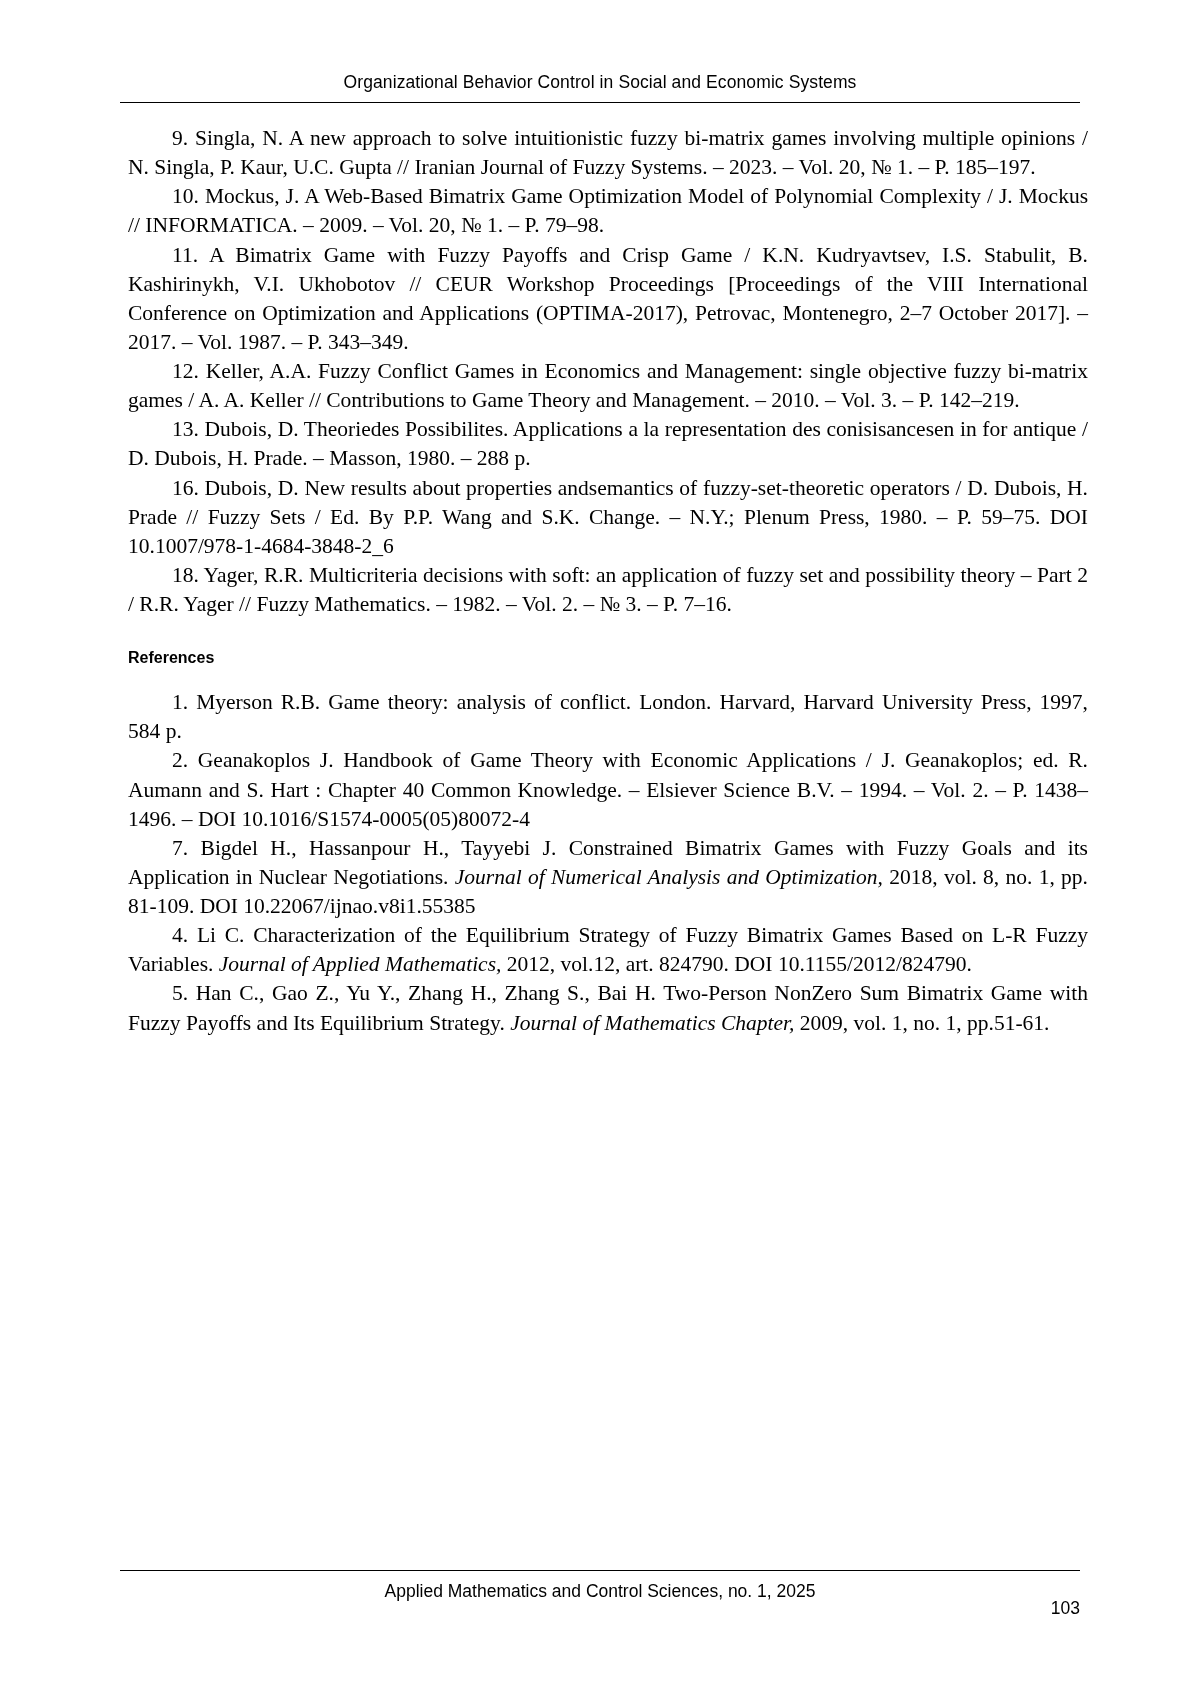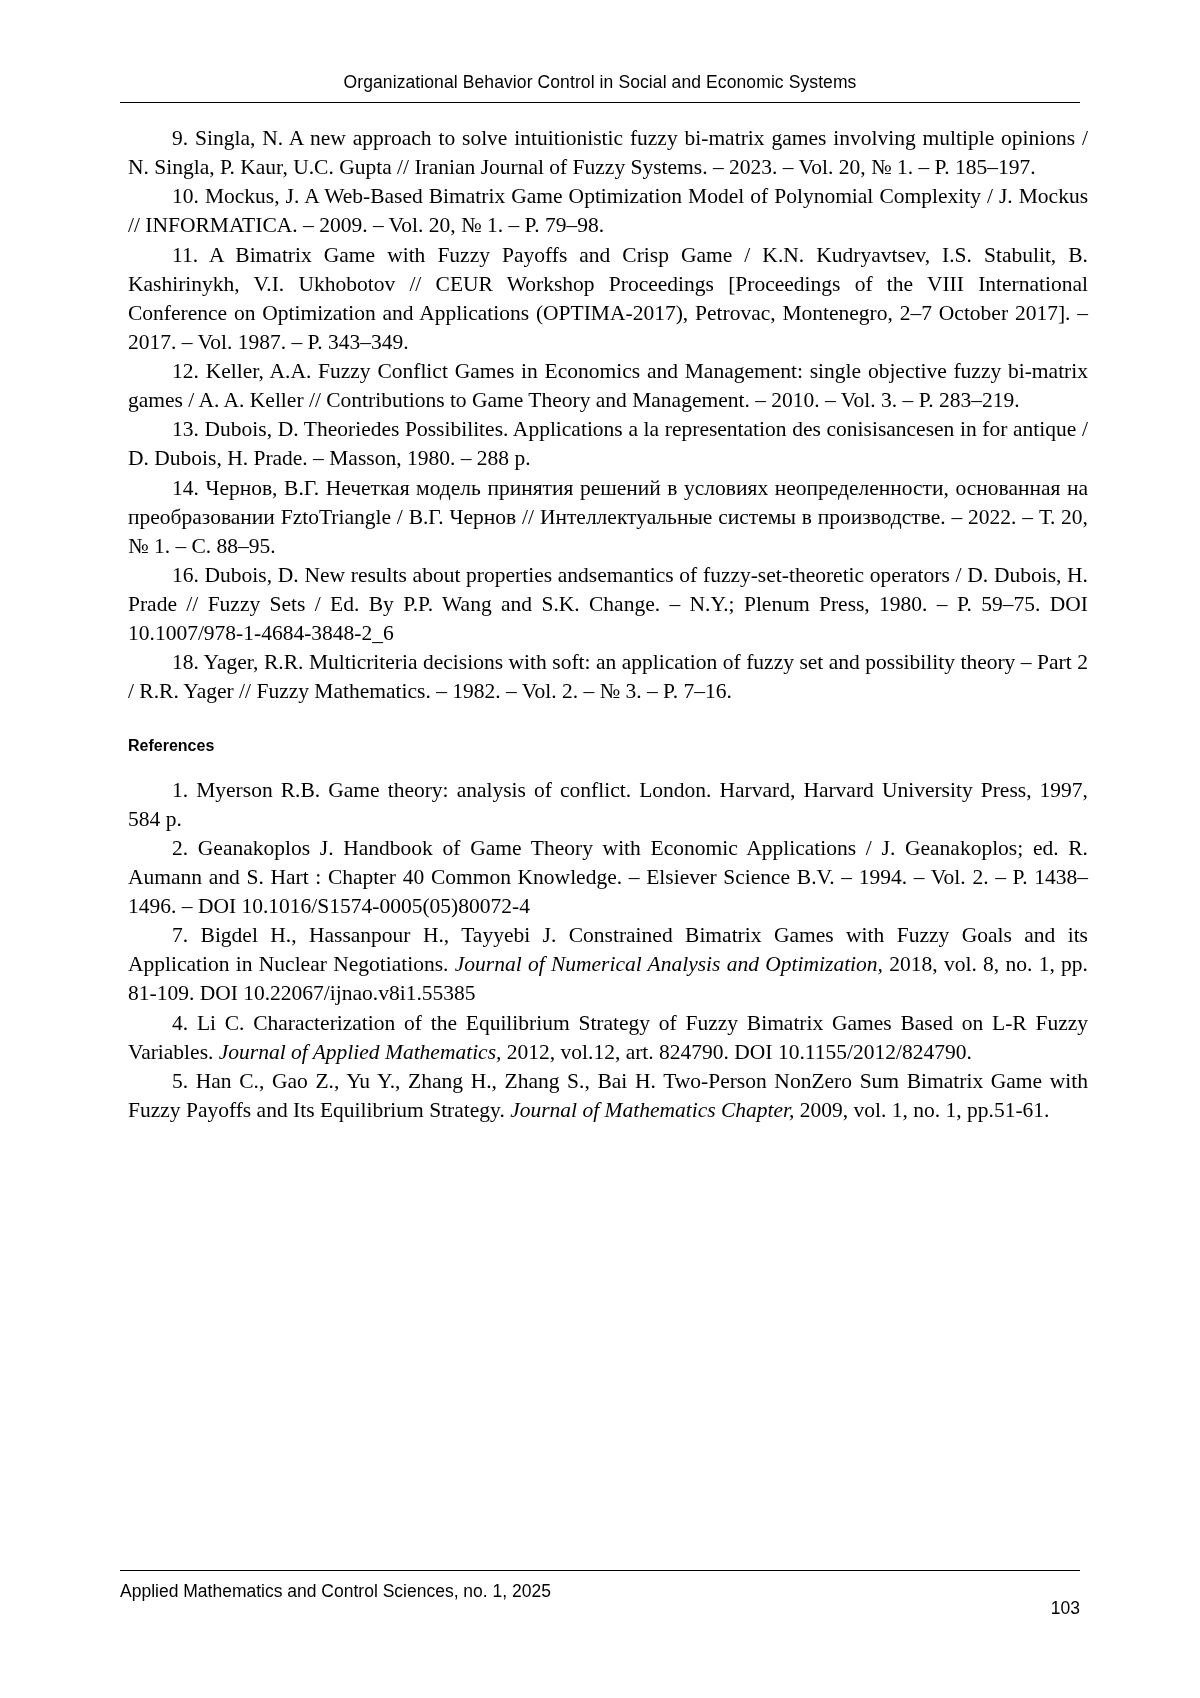--- a/index.html
+++ b/index.html
@@ -77,21 +77,21 @@
     border-bottom: 1.6px solid #000;
     width: 100%;
     margin-bottom: 10px;
   }
   .footer-row {
     position: relative;
     font-family: "Liberation Sans", sans-serif;
     font-size: 17.5px;
   }
   .footer-center {
-    text-align: left;
+    text-align: center;
     display: block;
   }
   .footer-page {
     position: absolute;
     right: 0;
     top: 17px;
   }
 </style>
 </head>
 <body>
@@ -101,23 +101,22 @@
   <div class="header-area">
     <div class="running-head">Organizational Behavior Control in Social and Economic Systems</div>
     <div class="rule"></div>
   </div>
 
   <div class="content">
 
     <p class="ref">9. Singla, N. A new approach to solve intuitionistic fuzzy bi-matrix games involving multiple opinions / N. Singla, P. Kaur, U.C. Gupta // Iranian Journal of Fuzzy Systems. – 2023. – Vol. 20, № 1. – P. 185–197.</p>
     <p class="ref">10. Mockus, J. A Web-Based Bimatrix Game Optimization Model of Polynomial Complexity / J. Mockus // INFORMATICA. – 2009. – Vol. 20, № 1. – P. 79–98.</p>
     <p class="ref">11. A Bimatrix Game with Fuzzy Payoffs and Crisp Game / K.N. Kudryavtsev, I.S. Stabulit, B. Kashirinykh, V.I. Ukhobotov // CEUR Workshop Proceedings [Proceedings of the VIII International Conference on Optimization and Applications (OPTIMA-2017), Petrovac, Montenegro, 2–7 October 2017]. – 2017. – Vol. 1987. – P. 343–349.</p>
-    <p class="ref">12. Keller, A.A. Fuzzy Conflict Games in Economics and Management: single objective fuzzy bi-matrix games / A. A. Keller // Contributions to Game Theory and Management. – 2010. – Vol. 3. – P. 283–219.</p>
+    <p class="ref">12. Keller, A.A. Fuzzy Conflict Games in Economics and Management: single objective fuzzy bi-matrix games / A. A. Keller // Contributions to Game Theory and Management. – 2010. – Vol. 3. – P. 142–219.</p>
     <p class="ref">13. Dubois, D. Theoriedes Possibilites. Applications a la representation des conisisancesen in for antique / D. Dubois, H. Prade. – Masson, 1980. – 288 p.</p>
-    <p class="ref">14. Чернов, В.Г. Нечеткая модель принятия решений в условиях неопределенности, основанная на преобразовании FztoTriangle / В.Г. Чернов // Интеллектуальные системы в производстве. – 2022. – Т. 20, № 1. – С. 88–95.</p>
     <p class="ref">16. Dubois, D. New results about properties andsemantics of fuzzy-set-theoretic operators / D. Dubois, H. Prade // Fuzzy Sets / Ed. By P.P. Wang and S.K. Change. – N.Y.; Plenum Press, 1980. – P. 59–75. DOI 10.1007/978-1-4684-3848-2_6</p>
     <p class="ref">18. Yager, R.R. Multicriteria decisions with soft: an application of fuzzy set and possibility theory – Part 2 / R.R. Yager // Fuzzy Mathematics. – 1982. – Vol. 2. – № 3. – P. 7–16.</p>
 
     <h2 class="section-title">References</h2>
 
     <div id="references-list">
         <p class="ref"><span>1. Myerson R.B. Game theory: analysis of conflict. London. Harvard, Harvard University Press, 1997, 584 p.</span></p>
         <p class="ref"><span>2. Geanakoplos J. Handbook of Game Theory with Economic Applications / J. Geanakoplos; ed. R. Aumann and S. Hart : Chapter 40 Common Knowledge. – Elsiever Science B.V. – 1994. – Vol. 2. – P. 1438–1496. – DOI 10.1016/S1574-0005(05)80072-4</span></p>
         <p class="ref"><span>7. Bigdel H., Hassanpour H., Tayyebi J. Constrained Bimatrix Games with Fuzzy Goals and its Application in Nuclear Negotiations. </span><em>Journal of Numerical Analysis and Optimization,</em><span> 2018, vol. 8, no. 1, pp. 81-109. DOI 10.22067/ijnao.v8i1.55385</span></p>
         <p class="ref"><span>4. Li C. Characterization of the Equilibrium Strategy of Fuzzy Bimatrix Games Based on L-R Fuzzy Variables. </span><em>Journal of Applied Mathematics,</em><span> 2012, vol.12, art. 824790. DOI 10.1155/2012/824790.</span></p>

